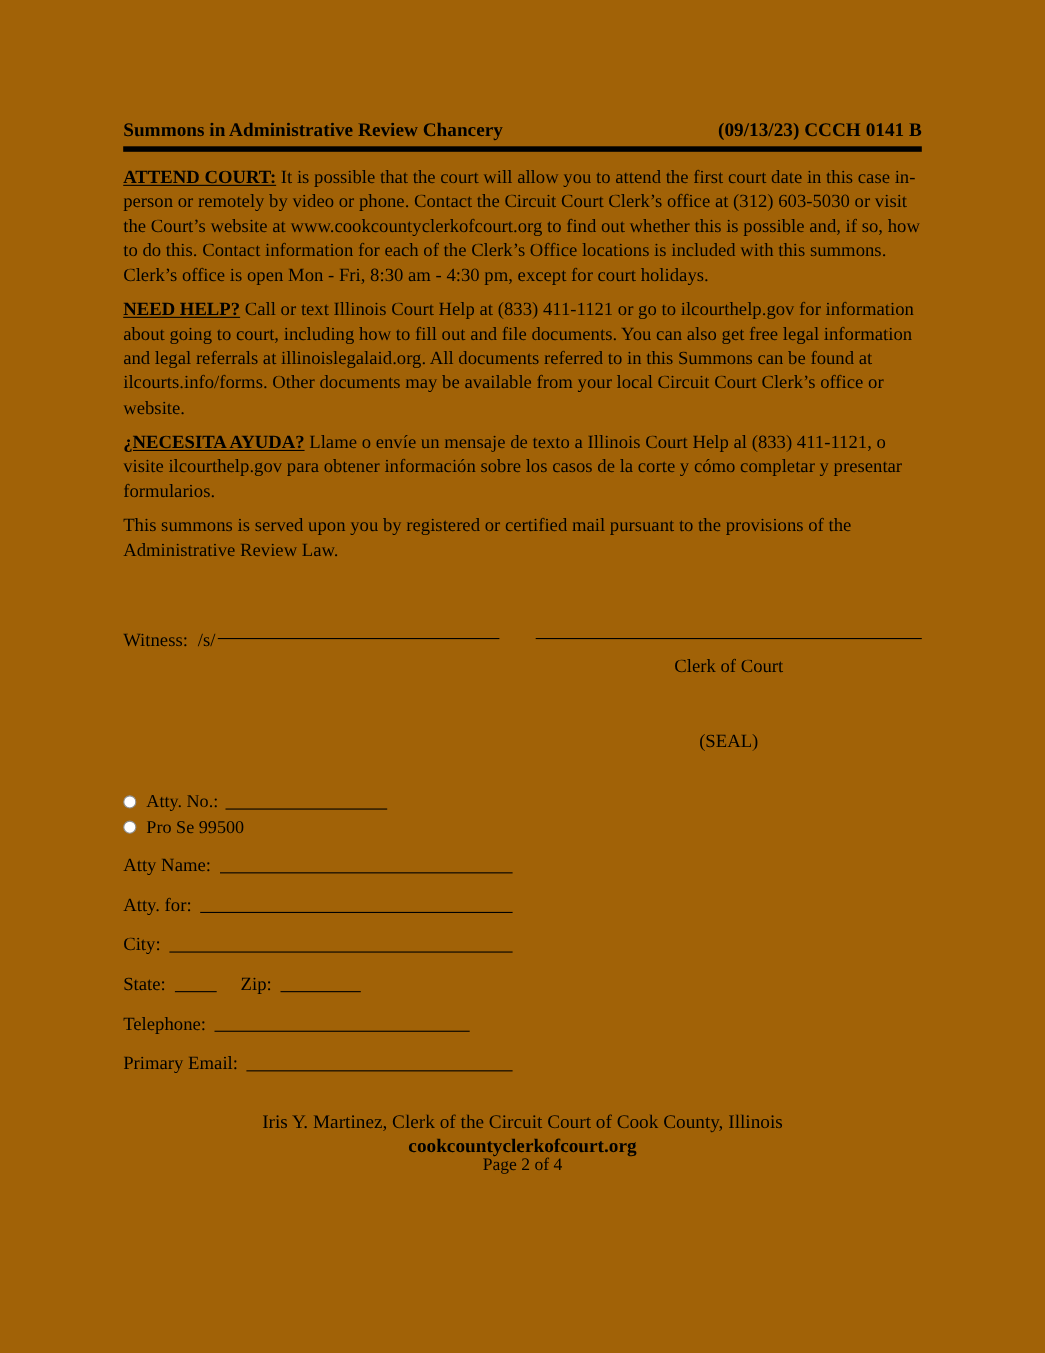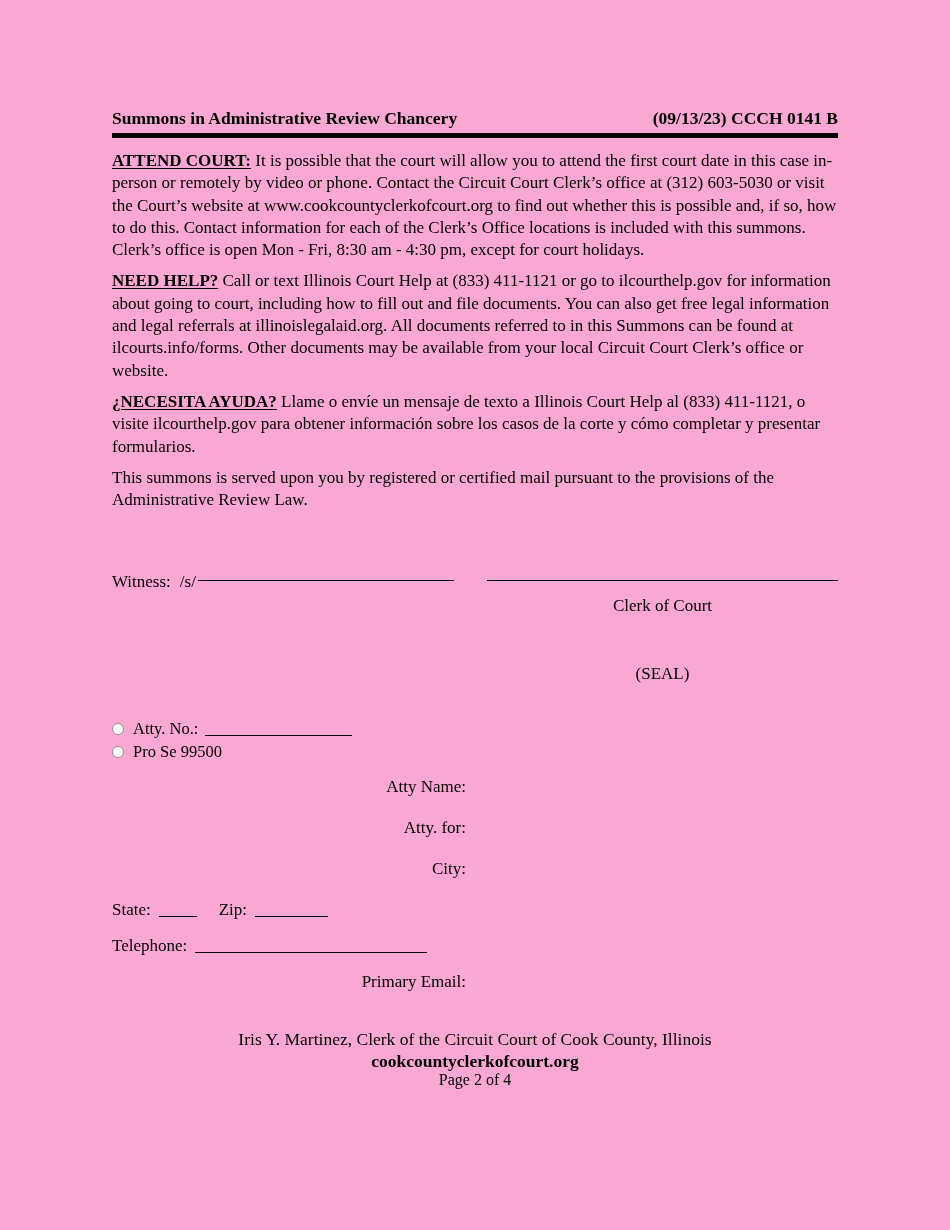--- a/index.html
+++ b/index.html
@@ -2,21 +2,21 @@
 <html><head>
 <meta charset="utf-8">
 <style>
   * { margin: 0; padding: 0; box-sizing: border-box; }
   html, body { background: #ffffff; }
   .page {
     position: relative;
     width: 950px;
     height: 1230px;
     margin: 0 auto;
-    background: #f9a8d4;
+    background: #a16207;
     color: #000000;
     font-family: "Liberation Serif", "DejaVu Serif", serif;
     font-size: 17px;
     padding: 108px 112px 0 112px;
     overflow: hidden;
   }
   
   .doc-header {
     display: flex;
     justify-content: space-between;
@@ -97,21 +97,21 @@
   
   .fields-block { margin-top: 13px; }
   .field-row {
     display: flex;
     align-items: flex-end;
     line-height: 22px;
     margin-bottom: 14px;
   }
   .field-row .blank-line { margin-bottom: 4px; margin-left: 8px; }
   .field-row .grow-line { flex: 1 1 auto; }
-  .w354 { width: 354px; flex-direction: column; }
+  .w354 { width: 354px; }
   .w315 { width: 315px; }
   .zip-label { margin-left: 22px; }
   
   .doc-footer { margin-top: 30px; text-align: center; }
   .footer-clerk { font-weight: normal; font-size: 17.5px; line-height: 22px; }
   .footer-site { font-weight: bold; font-size: 17.5px; line-height: 22px; }
   .footer-page { font-size: 16px; line-height: 14px; margin-top: 1px; }
 </style>
 </head>
 <body>

